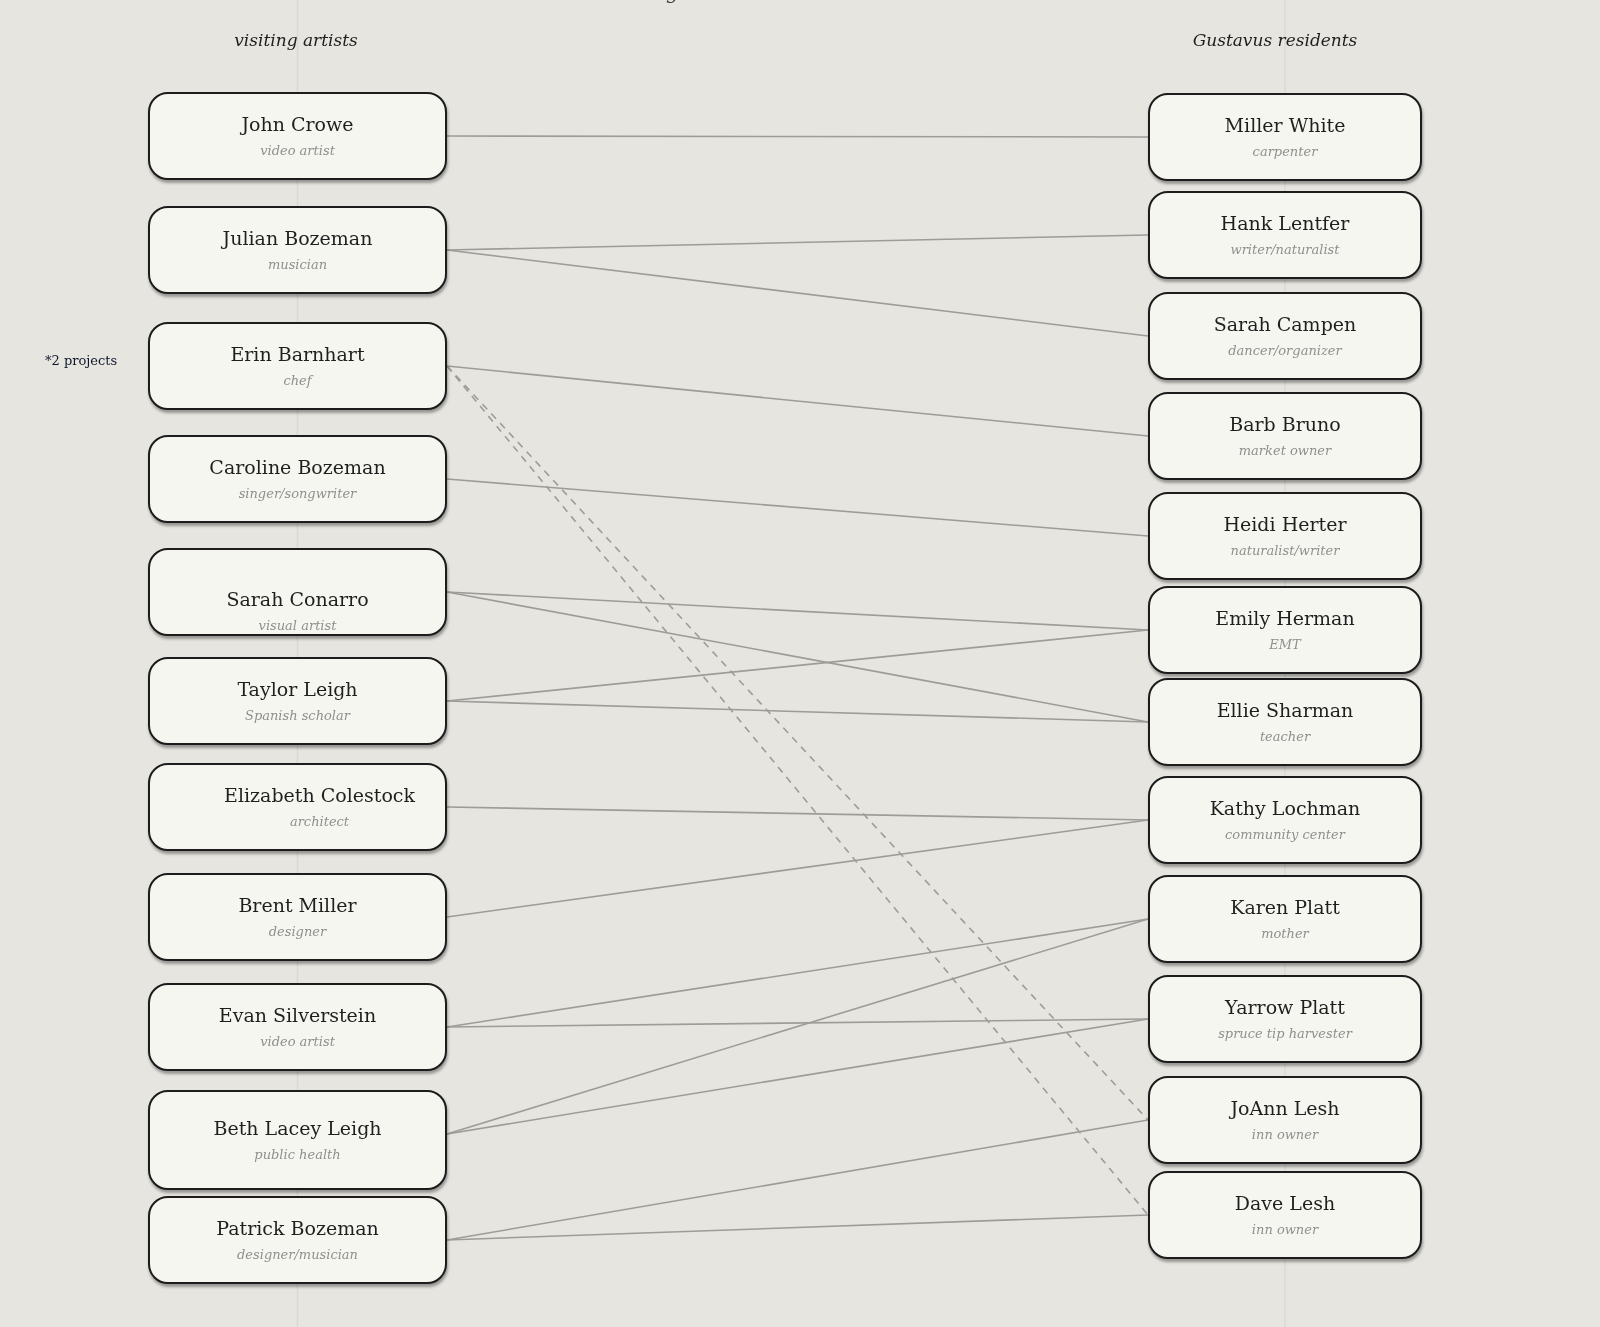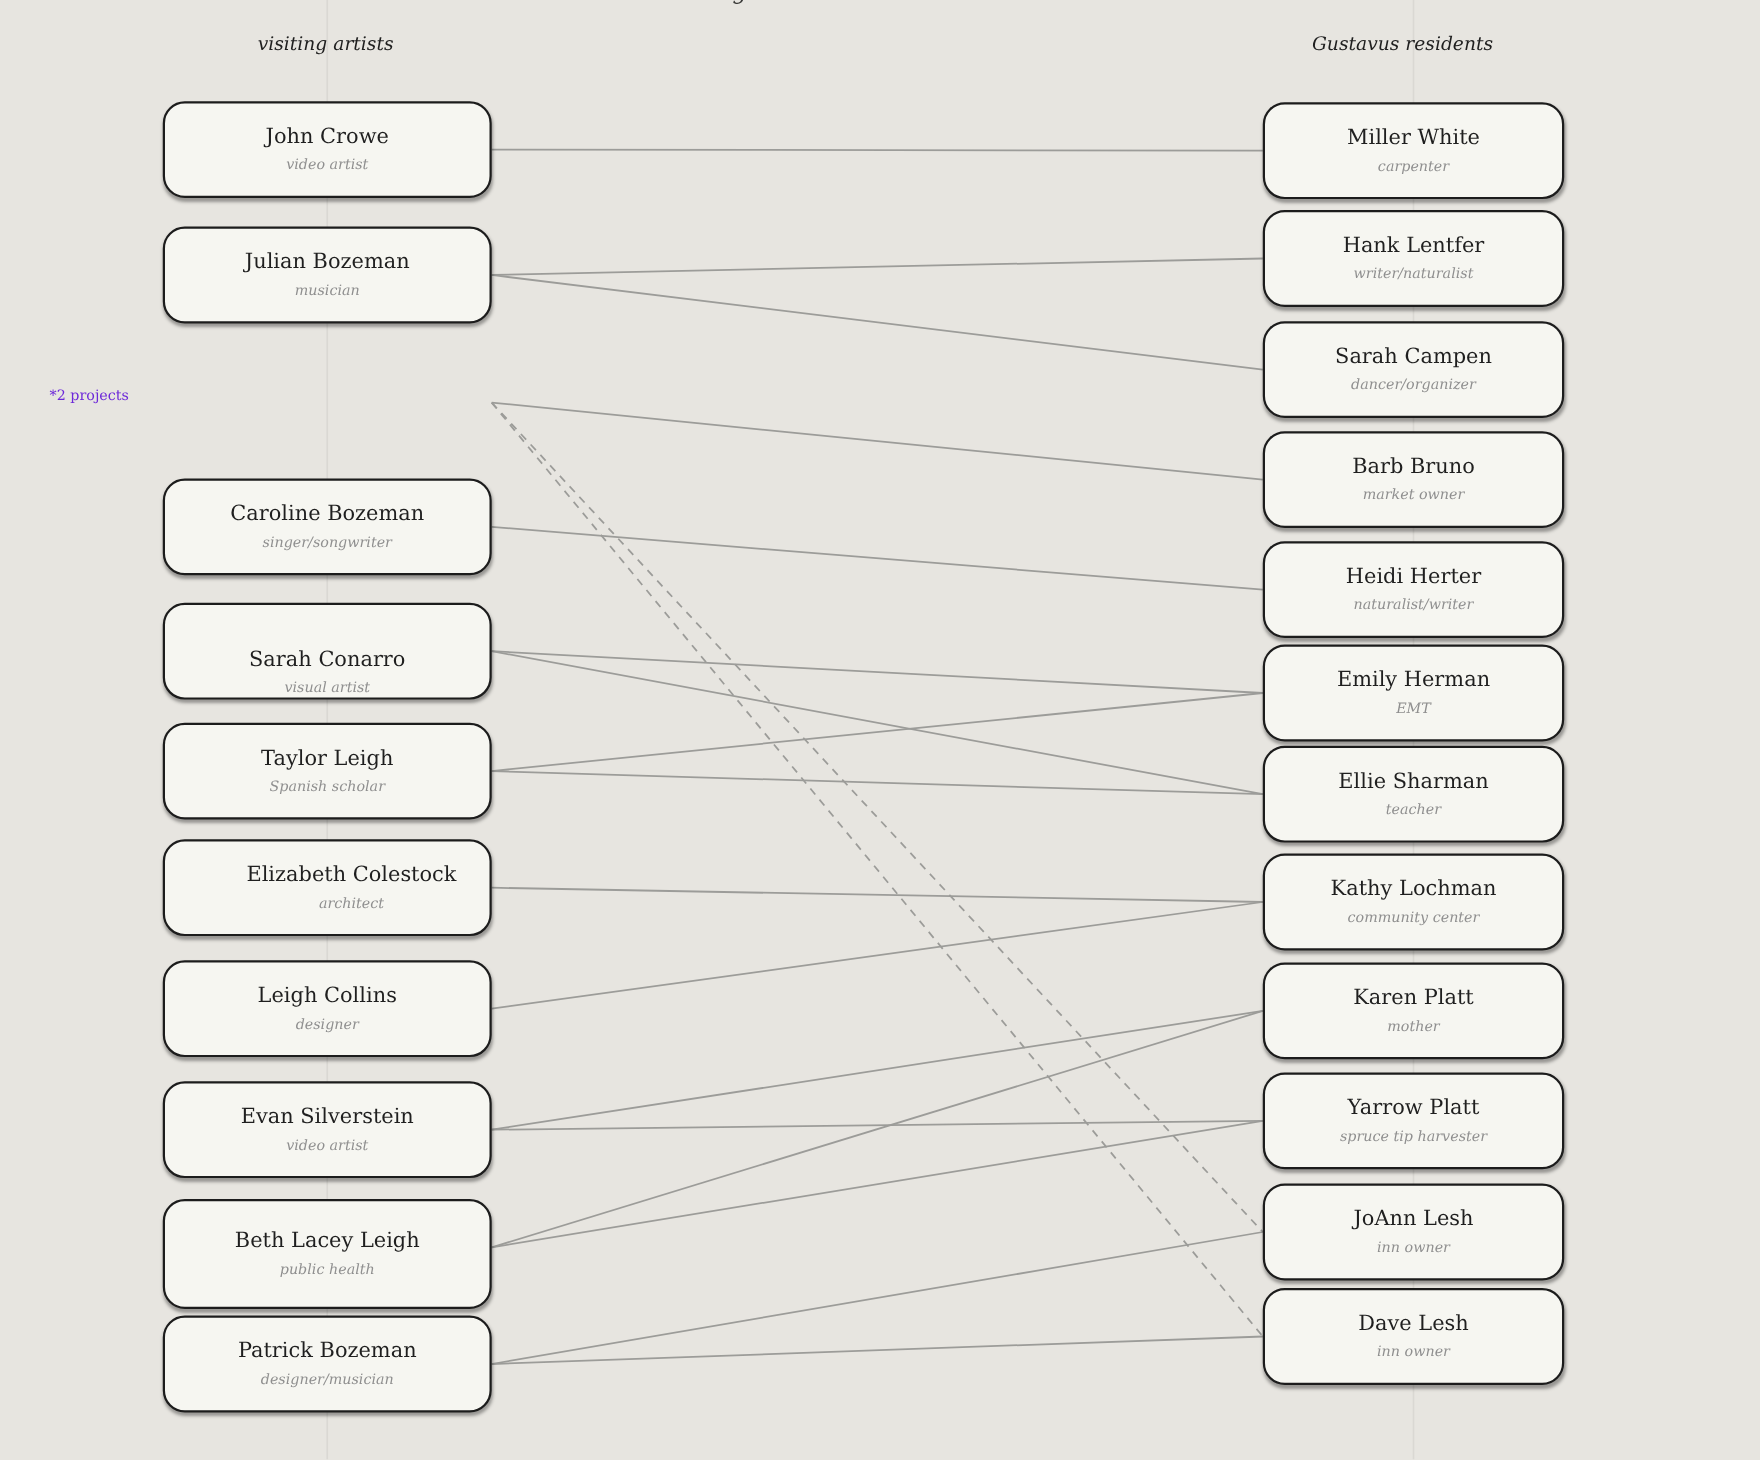--- a/index.html
+++ b/index.html
@@ -29,21 +29,21 @@
   }
   .title-fragment{
     position:absolute;
     font-style:italic;
     font-size:20px;
     color:#3a3a38;
   }
   .annotation{
     position:absolute;
     font-size:13px;
-    color:#6d28d9;
+    color:#0f172a;
     white-space:nowrap;
   }
   svg.wires{position:absolute;left:0;top:0;z-index:1;}
   .wire{stroke:var(--line);stroke-width:1.6;fill:none;}
   .wire.dashed{stroke-dasharray:7 6;}
   .guide{stroke:rgba(0,0,0,0.055);stroke-width:1.5;}
   .node{
     position:absolute;
     z-index:2;
     background:var(--card-bg);
@@ -109,38 +109,42 @@
     </svg>
 
 <div class="node" style="left: 148px; top: 92px; width: 299px; height: 88px;">
       <div class="name">John Crowe</div>
       <div class="role">video artist</div>
     </div>
     <div class="node" style="left: 148px; top: 206px; width: 299px; height: 88px;">
       <div class="name">Julian Bozeman</div>
       <div class="role">musician</div>
     </div>
+    <div class="node" style="left: 148px; top: 322px; width: 299px; height: 88px;">
+      <div class="name">Erin Barnhart</div>
+      <div class="role">chef</div>
+    </div>
     <div class="node" style="left: 148px; top: 435px; width: 299px; height: 88px;">
       <div class="name">Caroline Bozeman</div>
       <div class="role">singer/songwriter</div>
     </div>
     <div class="node" style="left: 148px; top: 548px; width: 299px; height: 88px; justify-content: flex-end;">
       <div class="name">Sarah Conarro</div>
       <div class="role">visual artist</div>
     </div>
     <div class="node" style="left: 148px; top: 657px; width: 299px; height: 88px;">
       <div class="name">Taylor Leigh</div>
       <div class="role">Spanish scholar</div>
     </div>
     <div class="node" style="left: 148px; top: 763px; width: 299px; height: 88px; padding-left: 44px;">
       <div class="name">Elizabeth Colestock</div>
       <div class="role">architect</div>
     </div>
     <div class="node" style="left: 148px; top: 873px; width: 299px; height: 88px;">
-      <div class="name">Leigh Collins</div>
+      <div class="name">Brent Miller</div>
       <div class="role">designer</div>
     </div>
     <div class="node" style="left: 148px; top: 983px; width: 299px; height: 88px;">
       <div class="name">Evan Silverstein</div>
       <div class="role">video artist</div>
     </div>
     <div class="node" style="left: 148px; top: 1090px; width: 299px; height: 100px;">
       <div class="name">Beth Lacey Leigh</div>
       <div class="role">public health</div>
     </div>

